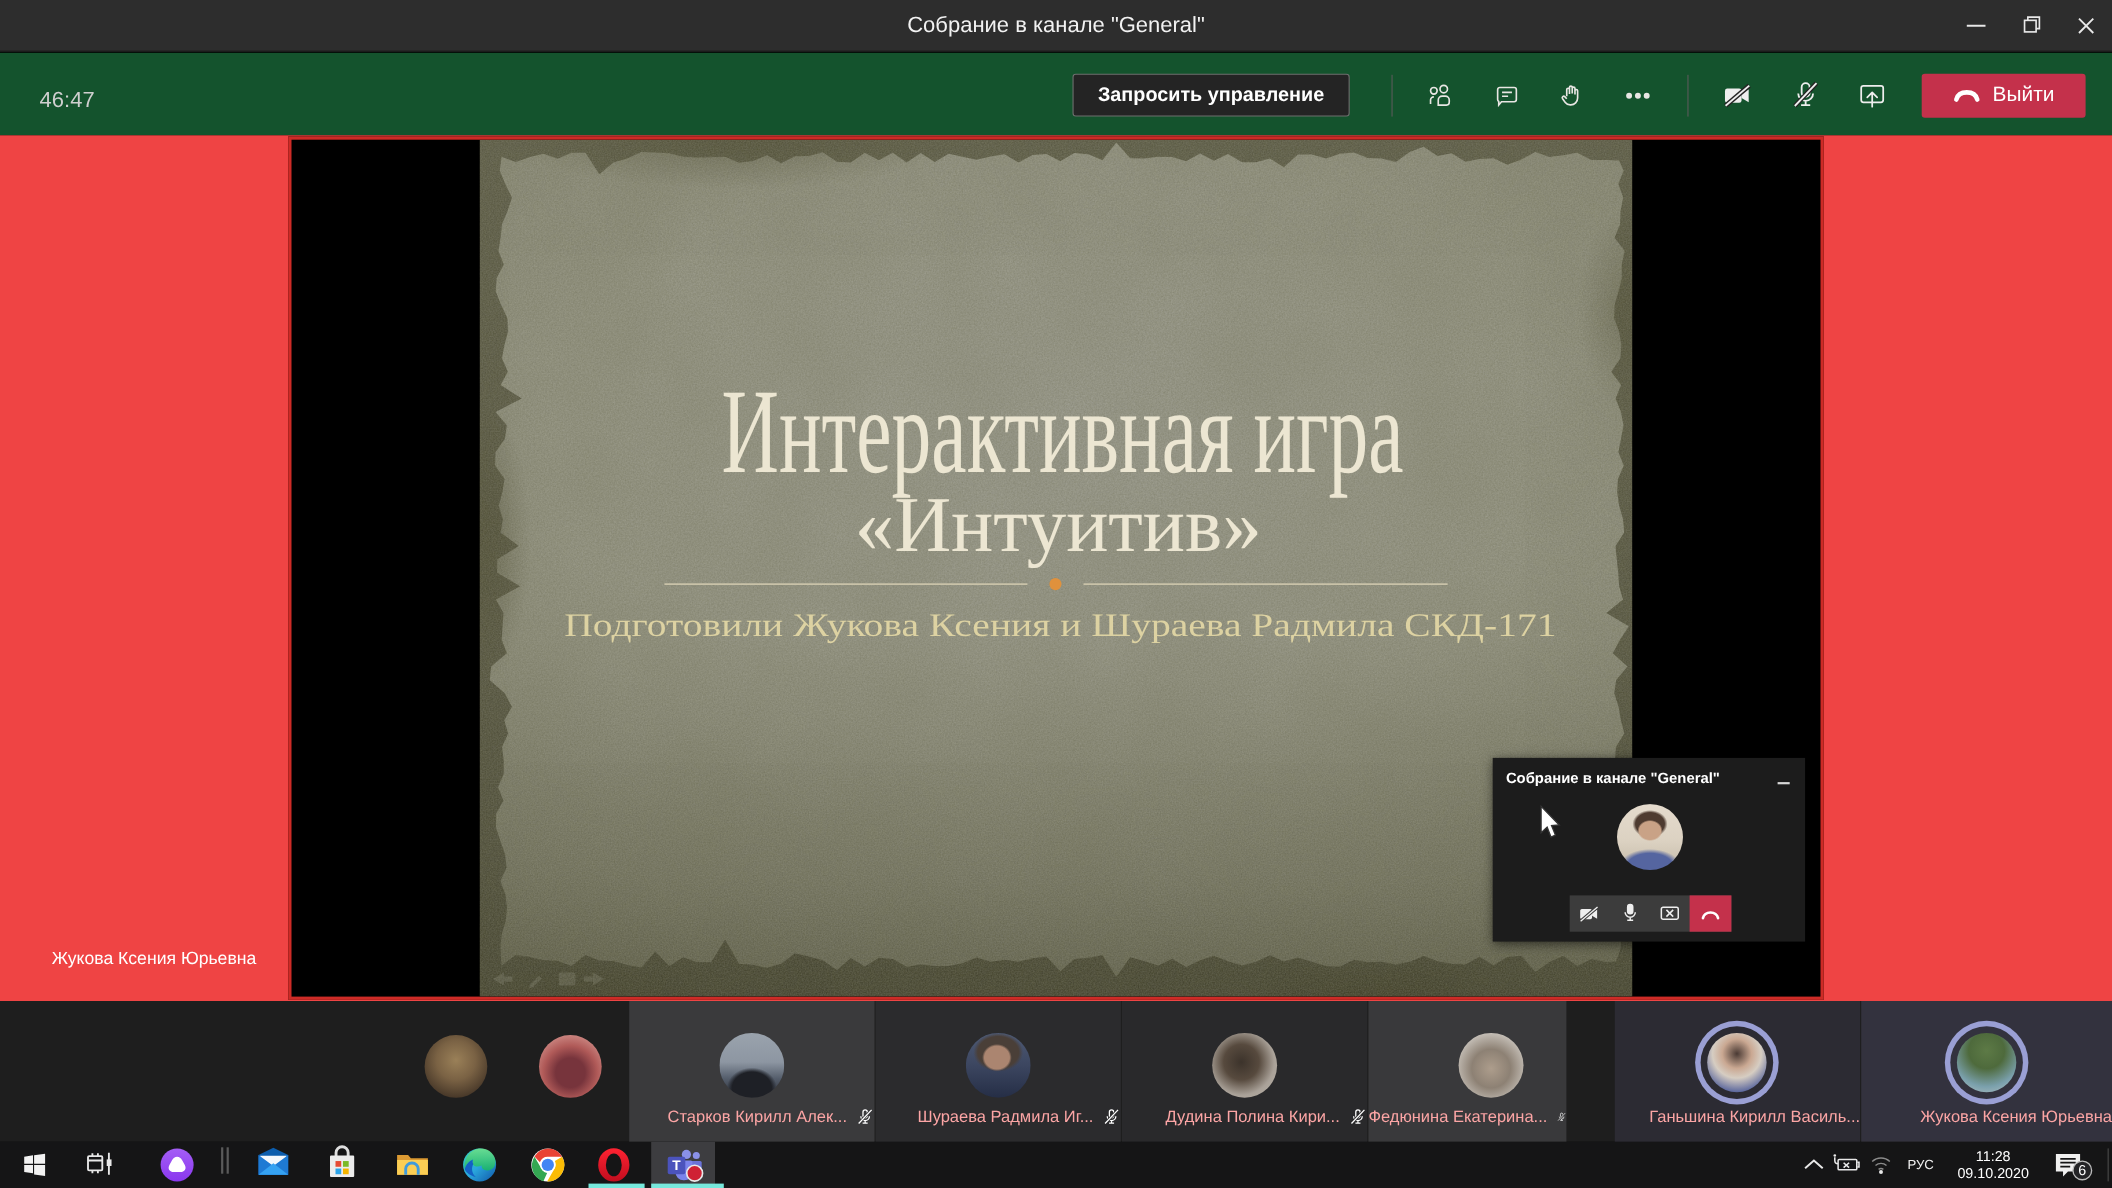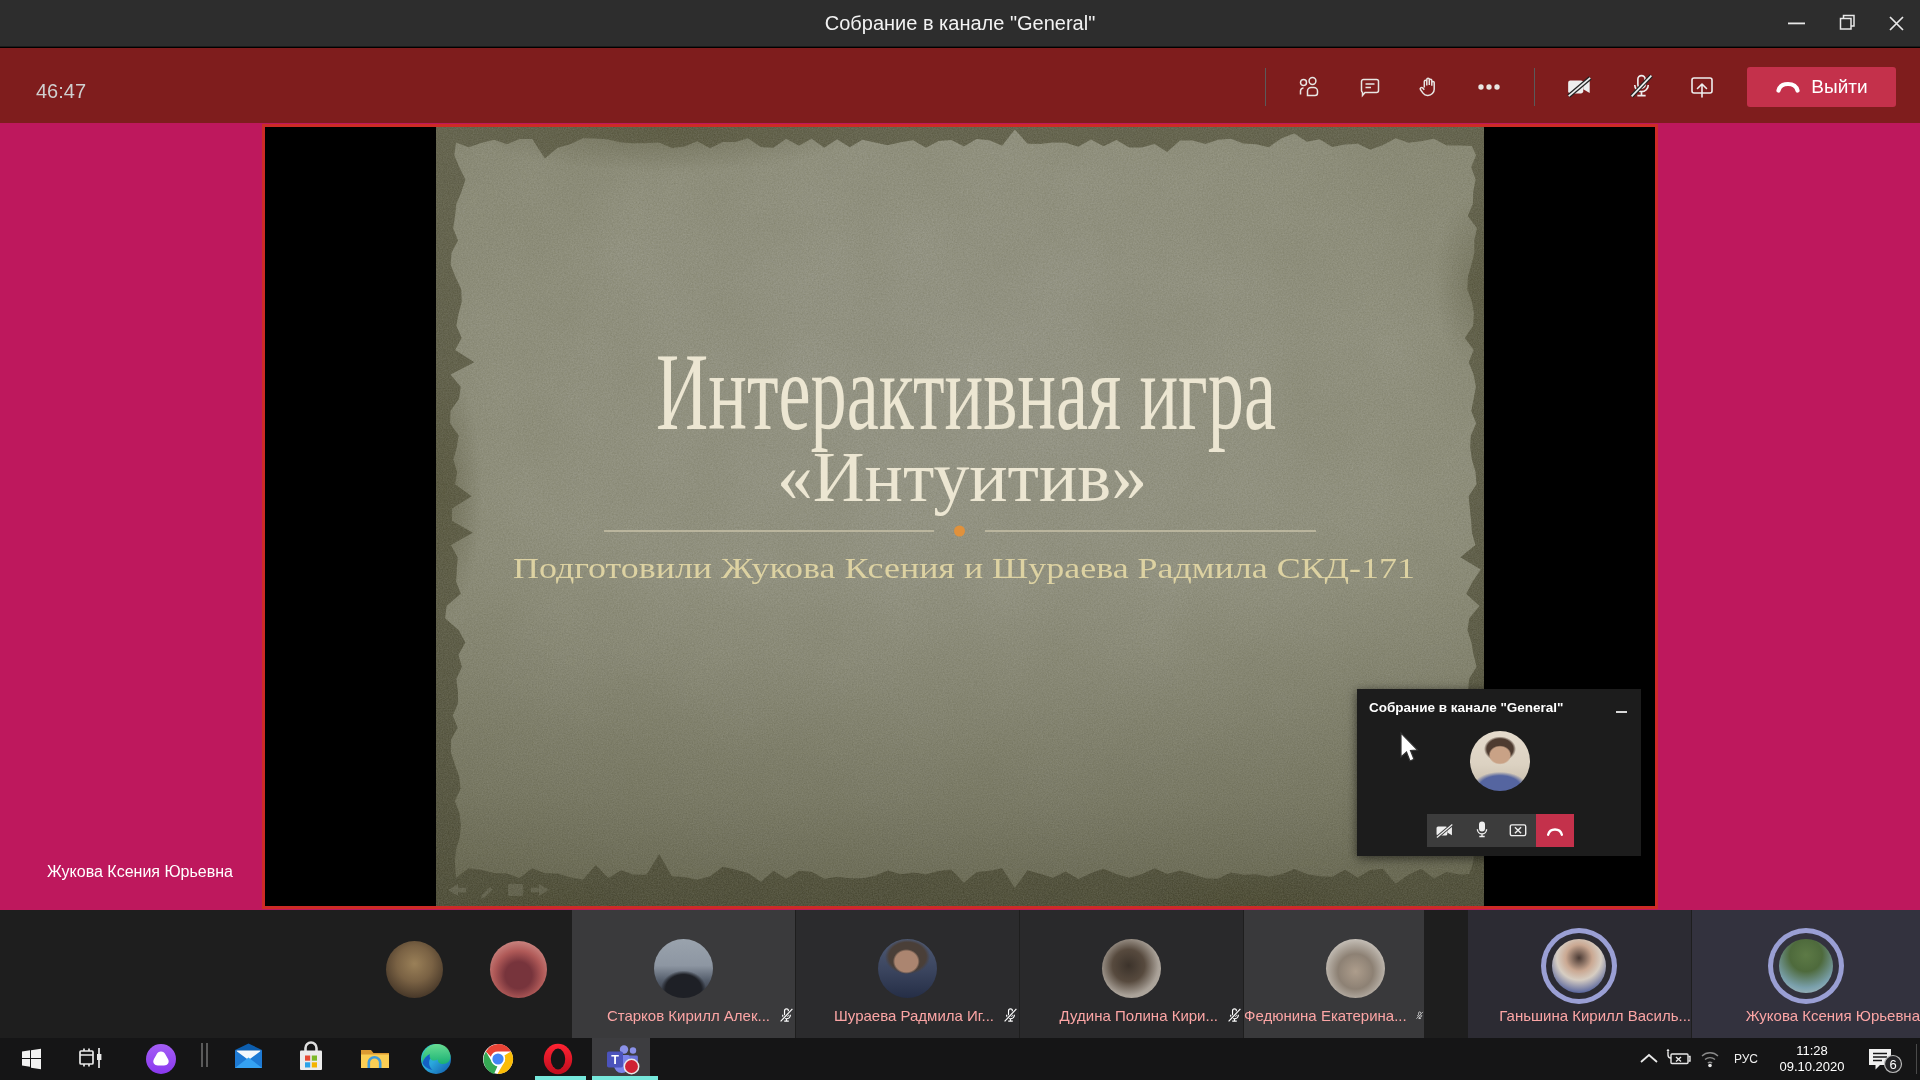--- a/index.html
+++ b/index.html
@@ -1,28 +1,28 @@
 <!DOCTYPE html>
 <html><head><meta charset="utf-8">
 <style>
 *{margin:0;padding:0;box-sizing:border-box}
 html,body{width:1920px;height:1080px;overflow:hidden;background:#000;font-family:"Liberation Sans",sans-serif;position:relative}
 .abs{position:absolute}
 
 #titlebar{position:absolute;left:0;top:0;width:1920px;height:47px;background:#2d2d2d;border-bottom:1px solid #1b1b1b}
 #titlebar .tt{position:absolute;left:0;right:0;top:0;height:47px;line-height:47px;text-align:center;color:#f2f2f2;font-size:20px}
-#toolbar{position:absolute;left:0;top:48px;width:1920px;height:75px;background:#7f1d1d}
+#toolbar{position:absolute;left:0;top:48px;width:1920px;height:75px;background:#14532d}
 #timer{position:absolute;left:36px;top:32px;color:#cfcfcf;font-size:20px}
 #reqbtn{position:absolute;left:975px;top:19px;width:252px;height:39px;border:1px solid #6e6e6e;border-radius:3px;color:#fff;font-size:18px;font-weight:700;text-align:center;line-height:37px;background:#242424}
 .vsep{position:absolute;top:20px;width:1px;height:38px;background:#5a5a5a}
 .icbtn{position:absolute;top:27px;width:24px;height:24px}
 
 #leave{position:absolute;left:1747px;top:19px;width:149px;height:40px;background:#c4314b;border-radius:3px;color:#fff;font-size:19px;font-weight:400;display:flex;align-items:center;justify-content:center;gap:10px}
 
-#stage{position:absolute;left:0;top:123px;width:1920px;height:787px;background:#be185d}
+#stage{position:absolute;left:0;top:123px;width:1920px;height:787px;background:#ef4444}
 #redrect{position:absolute;left:262px;top:1px;width:1396px;height:785px;border:3px solid #cd2b26;background:#000}
 #slide{position:absolute;left:171px;top:0px;width:1048px;height:779px;background:linear-gradient(180deg,#56553f 0%,#5a59433 30%,#4e4d38 100%),#53523c;overflow:hidden}
 #slidedark{position:absolute;left:0;top:0;width:100%;height:100%;background:linear-gradient(180deg,#565540,#4a4935)}
 #paper{position:absolute;left:0;top:0;width:1048px;height:779px;background:radial-gradient(ellipse 95% 80% at 50% 36%, #97978b 0%, #90907f 45%, #82826e 78%, #72715a 100%);clip-path:polygon(1.91% 1.99%, 3.12% 2.60%, 4.33% 2.06%, 5.54% 1.65%, 6.76% 2.22%, 7.97% 1.53%, 9.18% 1.53%, 10.39% 4.04%, 11.60% 2.65%, 12.81% 2.20%, 14.03% 1.43%, 15.24% 1.49%, 16.45% 1.59%, 17.66% 1.98%, 18.87% 2.08%, 20.09% 2.05%, 21.30% 2.00%, 22.51% 2.69%, 23.72% 2.49%, 24.93% 1.82%, 26.15% 2.74%, 27.36% 1.93%, 28.57% 1.91%, 29.78% 1.46%, 30.99% 2.58%, 32.20% 2.67%, 33.42% 1.51%, 34.63% 2.41%, 35.84% 1.52%, 37.05% 2.65%, 38.26% 1.56%, 39.48% 2.61%, 40.69% 1.64%, 41.90% 1.99%, 43.11% 2.35%, 44.32% 1.95%, 45.53% 1.69%, 46.75% 2.66%, 47.96% 1.80%, 49.17% 1.68%, 50.38% 2.51%, 51.59% 1.54%, 52.81% 1.69%, 54.02% 2.40%, 55.23% 0.32%, 56.44% 2.16%, 57.65% 2.18%, 58.86% 1.99%, 60.08% 2.03%, 61.29% 2.52%, 62.50% 1.61%, 63.71% 2.46%, 64.92% 1.66%, 66.14% 2.62%, 67.35% 2.63%, 68.56% 2.19%, 69.77% 3.21%, 70.98% 1.72%, 72.19% 1.74%, 73.41% 2.18%, 74.62% 1.64%, 75.83% 1.50%, 77.04% 2.13%, 78.25% 2.20%, 79.47% 2.59%, 80.68% 1.43%, 81.89% 0.82%, 83.10% 1.89%, 84.31% 1.58%, 85.52% 2.56%, 86.74% 2.26%, 87.95% 2.16%, 89.16% 2.93%, 90.37% 2.31%, 91.58% 1.44%, 92.80% 2.03%, 94.01% 1.82%, 95.22% 1.51%, 96.43% 2.36%, 97.64% 2.36%, 98.85% 2.43%, 99.24% 3.62%, 98.78% 5.18%, 99.20% 6.75%, 98.97% 8.31%, 98.93% 9.87%, 98.45% 11.44%, 99.33% 13.00%, 99.07% 14.57%, 99.08% 16.13%, 98.80% 17.69%, 98.46% 19.26%, 98.41% 20.82%, 98.84% 22.39%, 99.04% 23.95%, 98.96% 25.51%, 98.17% 27.08%, 99.02% 28.64%, 98.54% 30.21%, 99.01% 31.77%, 99.23% 33.33%, 99.01% 34.90%, 98.79% 36.46%, 99.25% 38.03%, 98.74% 39.59%, 98.68% 41.15%, 98.85% 42.72%, 99.19% 44.28%, 99.28% 45.85%, 98.54% 47.41%, 98.64% 48.97%, 98.77% 50.54%, 98.85% 52.10%, 99.18% 53.66%, 97.74% 55.23%, 99.69% 56.79%, 98.92% 58.36%, 98.30% 59.92%, 99.57% 61.48%, 98.60% 63.05%, 98.42% 64.61%, 98.80% 66.18%, 99.00% 67.74%, 99.29% 69.30%, 98.57% 70.87%, 98.48% 72.43%, 99.06% 74.00%, 98.64% 75.56%, 99.04% 77.12%, 98.96% 78.69%, 98.75% 80.25%, 100.23% 81.82%, 98.96% 83.38%, 98.97% 84.94%, 98.74% 86.51%, 99.22% 88.07%, 99.28% 89.64%, 99.00% 91.20%, 99.07% 92.76%, 98.99% 94.33%, 98.58% 95.89%, 97.64% 95.95%, 96.43% 95.62%, 95.22% 96.44%, 94.01% 95.25%, 92.80% 95.97%, 91.58% 97.14%, 90.37% 95.22%, 89.16% 95.39%, 87.95% 96.34%, 86.74% 95.35%, 85.52% 96.24%, 84.31% 96.18%, 83.10% 95.88%, 81.89% 95.25%, 80.68% 95.93%, 79.47% 96.24%, 78.25% 95.93%, 77.04% 95.98%, 75.83% 95.71%, 74.62% 96.51%, 73.41% 96.43%, 72.19% 95.93%, 70.98% 95.43%, 69.77% 95.90%, 68.56% 95.16%, 67.35% 95.92%, 66.14% 96.36%, 64.92% 95.88%, 63.71% 95.22%, 62.50% 95.76%, 61.29% 96.54%, 60.08% 95.58%, 58.86% 96.38%, 57.65% 95.86%, 56.44% 95.42%, 55.23% 97.69%, 54.02% 95.16%, 52.81% 95.47%, 51.59% 95.62%, 50.38% 97.03%, 49.17% 95.31%, 47.96% 95.51%, 46.75% 95.94%, 45.53% 95.70%, 44.32% 95.94%, 43.11% 95.44%, 41.90% 96.11%, 40.69% 96.43%, 39.48% 96.44%, 38.26% 96.26%, 37.05% 96.51%, 35.84% 95.61%, 34.63% 95.46%, 33.42% 96.49%, 32.20% 95.49%, 30.99% 96.89%, 29.78% 95.77%, 28.57% 95.32%, 27.36% 94.95%, 26.15% 96.17%, 24.93% 96.64%, 23.72% 96.29%, 22.51% 96.18%, 21.30% 93.33%, 20.09% 95.97%, 18.87% 96.00%, 17.66% 95.41%, 16.45% 96.42%, 15.24% 94.75%, 14.03% 96.59%, 12.81% 96.30%, 11.60% 95.84%, 10.39% 95.78%, 9.18% 95.14%, 7.97% 96.42%, 6.76% 95.82%, 5.54% 95.75%, 4.33% 95.38%, 3.12% 95.15%, 1.91% 96.36%, 1.80% 94.33%, 1.91% 92.76%, 2.26% 91.20%, 2.38% 89.64%, 2.23% 88.07%, 1.80% 86.51%, 2.34% 84.94%, 2.21% 83.38%, 1.80% 81.82%, 1.42% 80.25%, 1.43% 78.69%, 2.07% 77.12%, 1.60% 75.56%, 2.10% 74.00%, 2.09% 72.43%, 1.95% 70.87%, 2.48% 69.30%, 2.14% 67.74%, 2.81% 66.18%, 2.18% 64.61%, 0.87% 63.05%, 1.01% 61.48%, 2.37% 59.92%, 1.92% 58.36%, 1.99% 56.79%, 2.07% 55.23%, 1.42% 53.66%, 3.52% 52.10%, 1.52% 50.54%, 1.53% 48.97%, 3.40% 47.41%, 1.82% 45.85%, 2.02% 44.28%, 1.66% 42.72%, 1.98% 41.15%, 2.16% 39.59%, 1.35% 38.03%, 1.38% 36.46%, 2.20% 34.90%, 2.36% 33.33%, 1.39% 31.77%, 3.66% 30.21%, 1.83% 28.64%, 2.45% 27.08%, 1.94% 25.51%, 2.16% 23.95%, 2.46% 22.39%, 2.41% 20.82%, 1.86% 19.26%, 1.40% 17.69%, 1.48% 16.13%, 2.10% 14.57%, 1.64% 13.00%, 1.82% 11.44%, 1.94% 9.87%, 2.43% 8.31%, 2.81% 6.75%, 2.23% 5.18%, 1.75% 3.62%)}
 #papershade{position:absolute;left:0;top:0;width:1048px;height:779px;background:
 radial-gradient(ellipse 55px 170px at 0.5% 47%, rgba(66,64,38,0.55), rgba(66,64,38,0) 75%),
 radial-gradient(ellipse 260px 55px at 22% 0.5%, rgba(66,64,38,0.45), rgba(66,64,38,0) 75%),
 radial-gradient(ellipse 160px 45px at 78% 100%, rgba(52,50,26,0.6), rgba(52,50,26,0) 75%),
 radial-gradient(ellipse 120px 40px at 10% 100%, rgba(52,50,26,0.5), rgba(52,50,26,0) 75%),
 radial-gradient(ellipse 60px 120px at 99.5% 20%, rgba(66,64,38,0.4), rgba(66,64,38,0) 75%),
@@ -59,20 +59,21 @@
     <div class="tt">Собрание в канале "General"</div>
 <svg class="abs" style="left:1780px;top:0" width="140" height="47" viewBox="0 0 140 47">
   <rect x="8" y="22.5" width="17" height="1.8" fill="#e8e8e8"></rect>
   <rect x="60.5" y="18.5" width="10.5" height="10.5" fill="none" stroke="#e8e8e8" stroke-width="1.5"></rect>
   <path d="M63.5,18.5 v-3 h10.5 v10.5 h-3" fill="none" stroke="#e8e8e8" stroke-width="1.5"></path>
   <path d="M110,17 l13,13 M123,17 l-13,13" stroke="#e8e8e8" stroke-width="1.7"></path>
 </svg>
 </div>
 <div id="toolbar">
 <div id="timer">46:47</div>
+<div id="reqbtn">Запросить управление</div>
 <div class="vsep" style="left:1265px"></div>
 <div class="vsep" style="left:1534px"></div>
 
 <svg class="icbtn" style="left:1296px" width="24" height="24" viewBox="0 0 24 24" fill="none" stroke="#e8e6e3" stroke-width="1.5">
   <circle cx="7.5" cy="7.5" r="3"></circle>
       <path d="M4.5,19.5 v-3.5 a3,3 0 0 1 3,-3 h0"></path>
   <circle cx="16.5" cy="6" r="3.4"></circle>
       <path d="M11.5,20.5 v-4.5 a3.6,3.6 0 0 1 3.6,-3.6 h2.8 a3.6,3.6 0 0 1 3.6,3.6 v2 a2.5,2.5 0 0 1 -2.5,2.5 z"></path>
 </svg>
 

